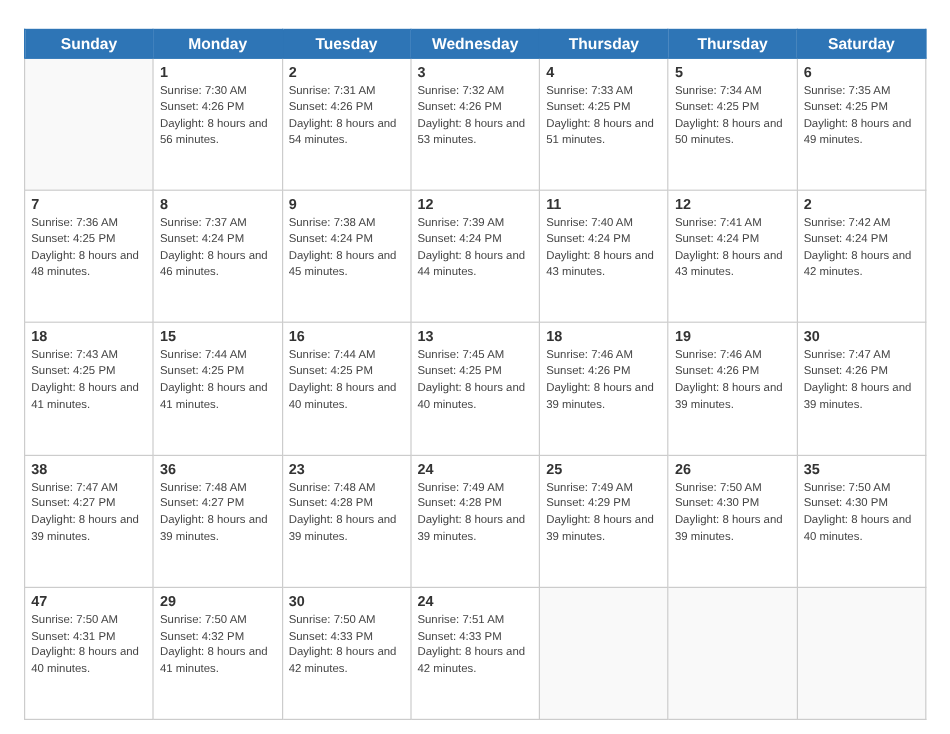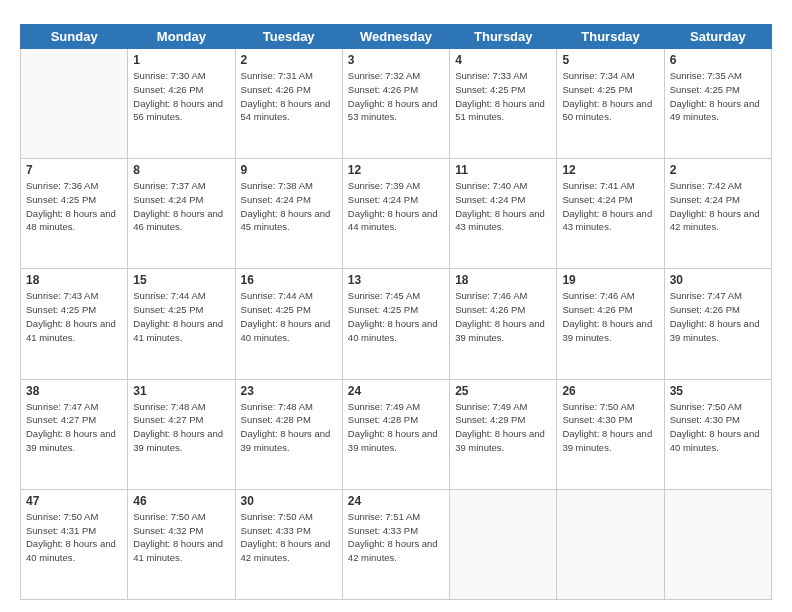--- a/index.html
+++ b/index.html
@@ -202,21 +202,21 @@
             <span class="day-number">30</span>
             <div class="day-info">Sunrise: 7:47 AM<br>Sunset: 4:26 PM<br>Daylight: 8 hours and 39 minutes.</div>
           </td>
         </tr>
         <tr class="week-row">
           <td>
             <span class="day-number">38</span>
             <div class="day-info">Sunrise: 7:47 AM<br>Sunset: 4:27 PM<br>Daylight: 8 hours and 39 minutes.</div>
           </td>
           <td>
-            <span class="day-number">31</span>
+            <span class="day-number">36</span>
             <div class="day-info">Sunrise: 7:48 AM<br>Sunset: 4:27 PM<br>Daylight: 8 hours and 39 minutes.</div>
           </td>
           <td>
             <span class="day-number">23</span>
             <div class="day-info">Sunrise: 7:48 AM<br>Sunset: 4:28 PM<br>Daylight: 8 hours and 39 minutes.</div>
           </td>
           <td>
             <span class="day-number">24</span>
             <div class="day-info">Sunrise: 7:49 AM<br>Sunset: 4:28 PM<br>Daylight: 8 hours and 39 minutes.</div>
           </td>
@@ -232,21 +232,21 @@
             <span class="day-number">35</span>
             <div class="day-info">Sunrise: 7:50 AM<br>Sunset: 4:30 PM<br>Daylight: 8 hours and 40 minutes.</div>
           </td>
         </tr>
         <tr class="week-row">
           <td>
             <span class="day-number">47</span>
             <div class="day-info">Sunrise: 7:50 AM<br>Sunset: 4:31 PM<br>Daylight: 8 hours and 40 minutes.</div>
           </td>
           <td>
-            <span class="day-number">46</span>
+            <span class="day-number">29</span>
             <div class="day-info">Sunrise: 7:50 AM<br>Sunset: 4:32 PM<br>Daylight: 8 hours and 41 minutes.</div>
           </td>
           <td>
             <span class="day-number">30</span>
             <div class="day-info">Sunrise: 7:50 AM<br>Sunset: 4:33 PM<br>Daylight: 8 hours and 42 minutes.</div>
           </td>
           <td>
             <span class="day-number">24</span>
             <div class="day-info">Sunrise: 7:51 AM<br>Sunset: 4:33 PM<br>Daylight: 8 hours and 42 minutes.</div>
           </td>

